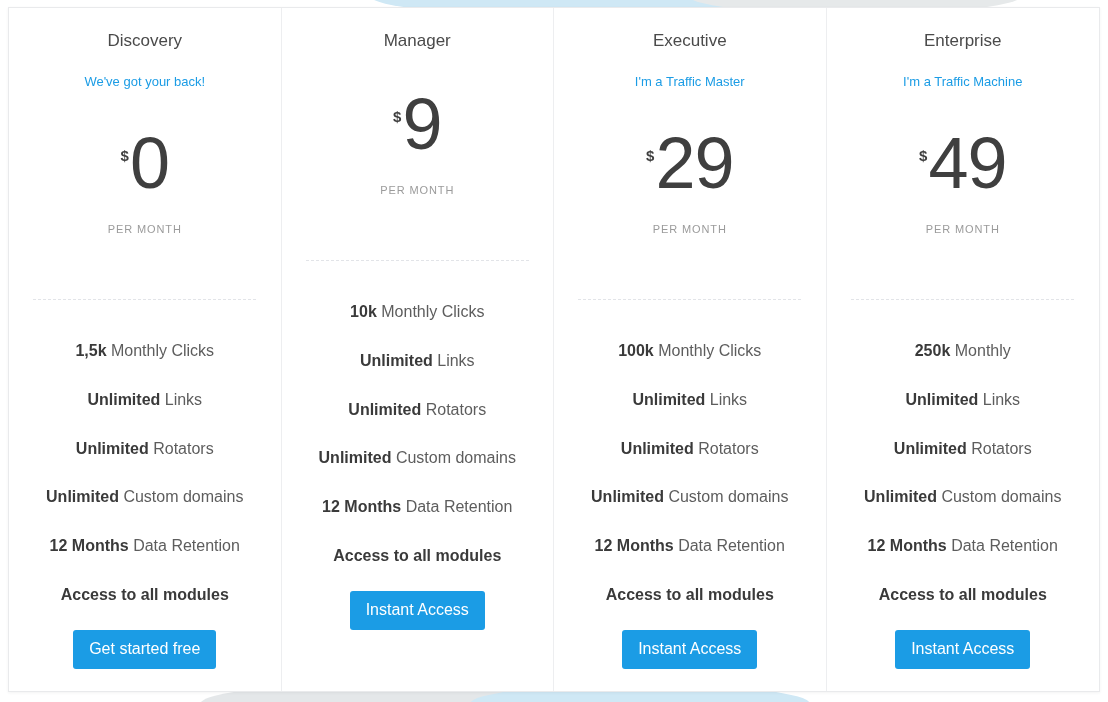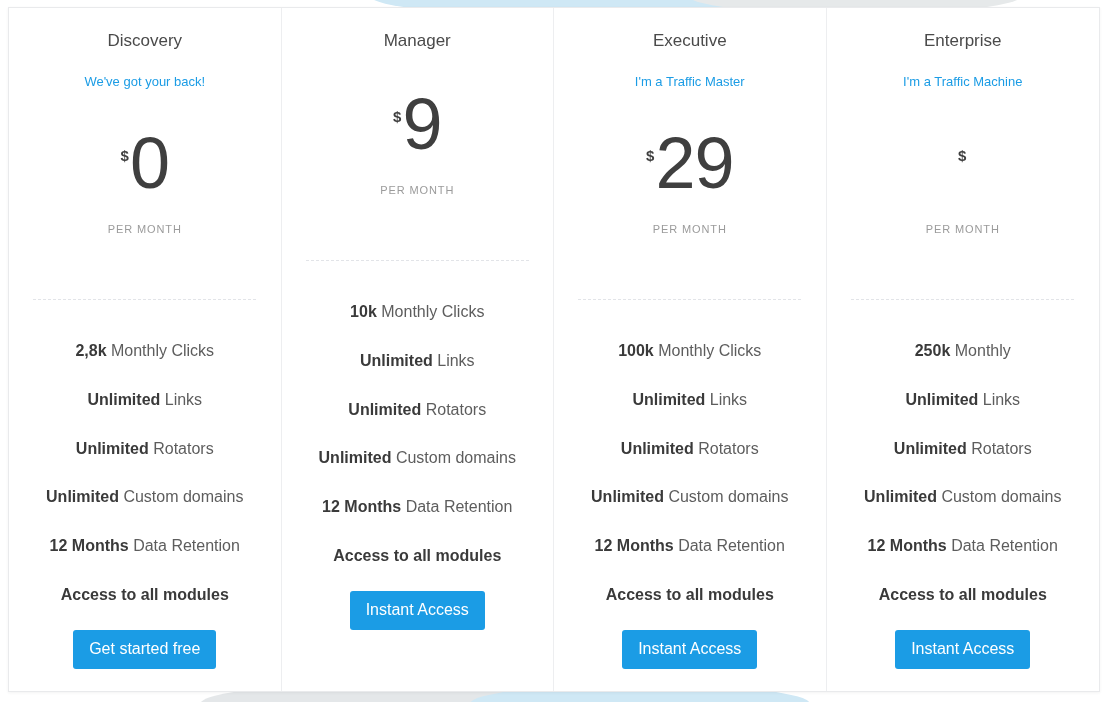--- a/index.html
+++ b/index.html
@@ -211,21 +211,21 @@
     <div class="plan-col">
       <div class="plan-name">Discovery</div>
       <div class="plan-tagline">We've got your back!</div>
       <div class="price-block">
         <span class="price-currency">$</span>
         <span class="price-amount">0</span>
       </div>
       <div class="price-period">PER MONTH</div>
       <div class="divider-dashed"></div>
       <div class="features">
-        <div class="feature-row"><span class="feature-strong">2,8k</span><span class="feature-rest"> Monthly Clicks</span></div>
+        <div class="feature-row"><span class="feature-strong">1,5k</span><span class="feature-rest"> Monthly Clicks</span></div>
         <div class="feature-row"><span class="feature-strong">Unlimited</span><span class="feature-rest"> Links</span></div>
         <div class="feature-row"><span class="feature-strong">Unlimited</span><span class="feature-rest"> Rotators</span></div>
         <div class="feature-row"><span class="feature-strong">Unlimited</span><span class="feature-rest"> Custom domains</span></div>
         <div class="feature-row"><span class="feature-strong">12 Months</span><span class="feature-rest"> Data Retention</span></div>
         <div class="feature-row all-bold"><span class="feature-strong">Access to all modules</span></div>
       </div>
       <div class="cta-wrap">
         <button class="cta-button">Get started free</button>
       </div>
     </div>
@@ -268,20 +268,21 @@
       </div>
       <div class="cta-wrap">
         <button class="cta-button">Instant Access</button>
       </div>
     </div>
     <div class="plan-col">
       <div class="plan-name">Enterprise</div>
       <div class="plan-tagline">I'm a Traffic Machine</div>
       <div class="price-block">
         <span class="price-currency">$</span>
+        <span class="price-amount">49</span>
       </div>
       <div class="price-period">PER MONTH</div>
       <div class="divider-dashed"></div>
       <div class="features">
         <div class="feature-row"><span class="feature-strong">250k</span><span class="feature-rest"> Monthly</span></div>
         <div class="feature-row"><span class="feature-strong">Unlimited</span><span class="feature-rest"> Links</span></div>
         <div class="feature-row"><span class="feature-strong">Unlimited</span><span class="feature-rest"> Rotators</span></div>
         <div class="feature-row"><span class="feature-strong">Unlimited</span><span class="feature-rest"> Custom domains</span></div>
         <div class="feature-row"><span class="feature-strong">12 Months</span><span class="feature-rest"> Data Retention</span></div>
         <div class="feature-row all-bold"><span class="feature-strong">Access to all modules</span></div>

